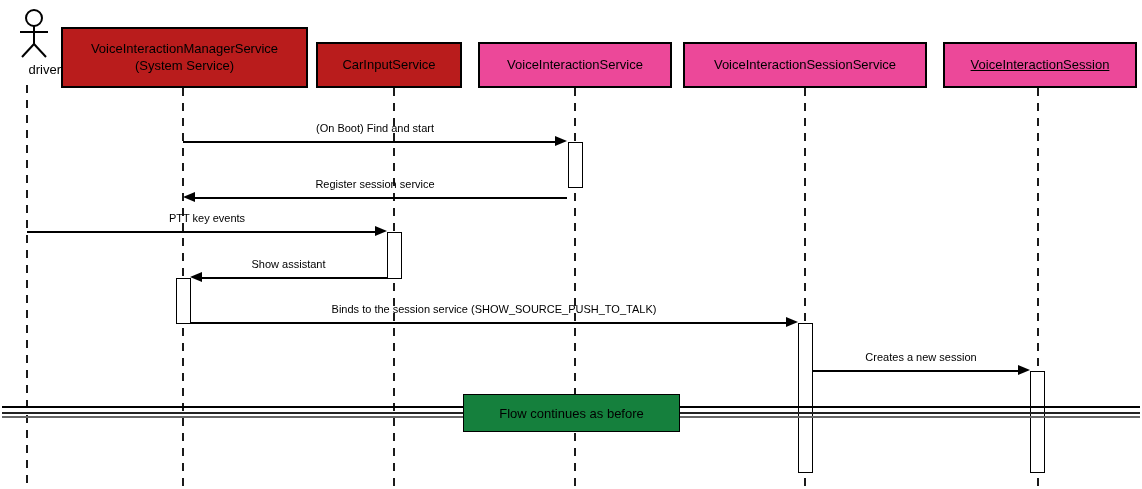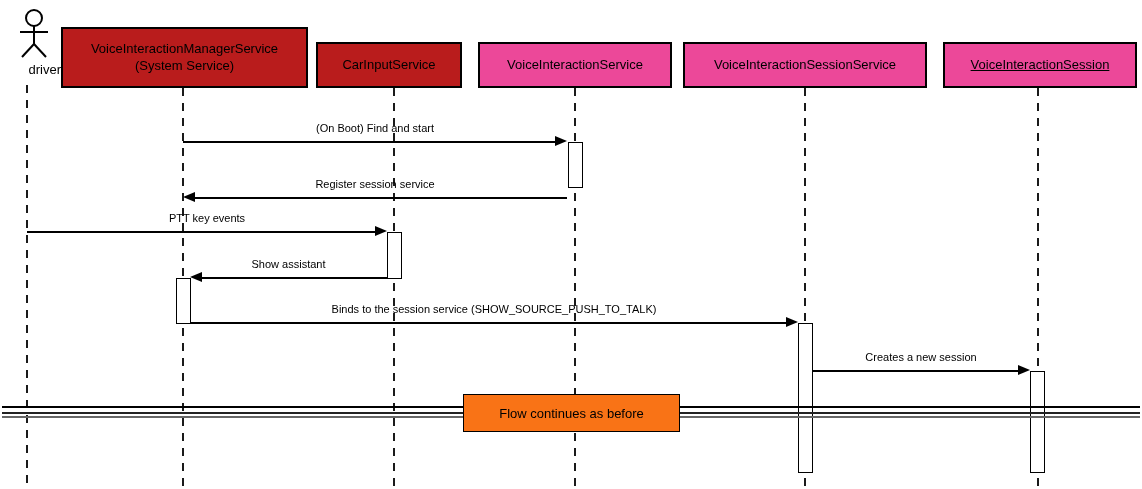--- a/index.html
+++ b/index.html
@@ -91,21 +91,21 @@
   #m5 { left: 190px; top: 303px; width: 608px; }
   #m6 { left: 812px; top: 351px; width: 218px; }
 
   
   .divider-line { position: absolute; left: 2px; width: 1138px; z-index: 4; }
   #dl1 { top: 406px; height: 1.5px; background: #000000; }
   #dl2 { top: 412px; height: 1.5px; background: #222222; }
   #dl3 { top: 416px; height: 1.5px; background: #666666; }
   #divider-box {
     position: absolute; left: 463px; top: 394px; width: 217px; height: 38px;
-    background: #f97316; border: 1.5px solid #000;
+    background: #15803d; border: 1.5px solid #000;
     display: flex; align-items: center; justify-content: center;
     font-size: 13px; z-index: 5;
   }
 </style>
 </head>
 <body>
 
 <div id="stage">
 
   <div class="lifeline" id="lf-driver"></div>

